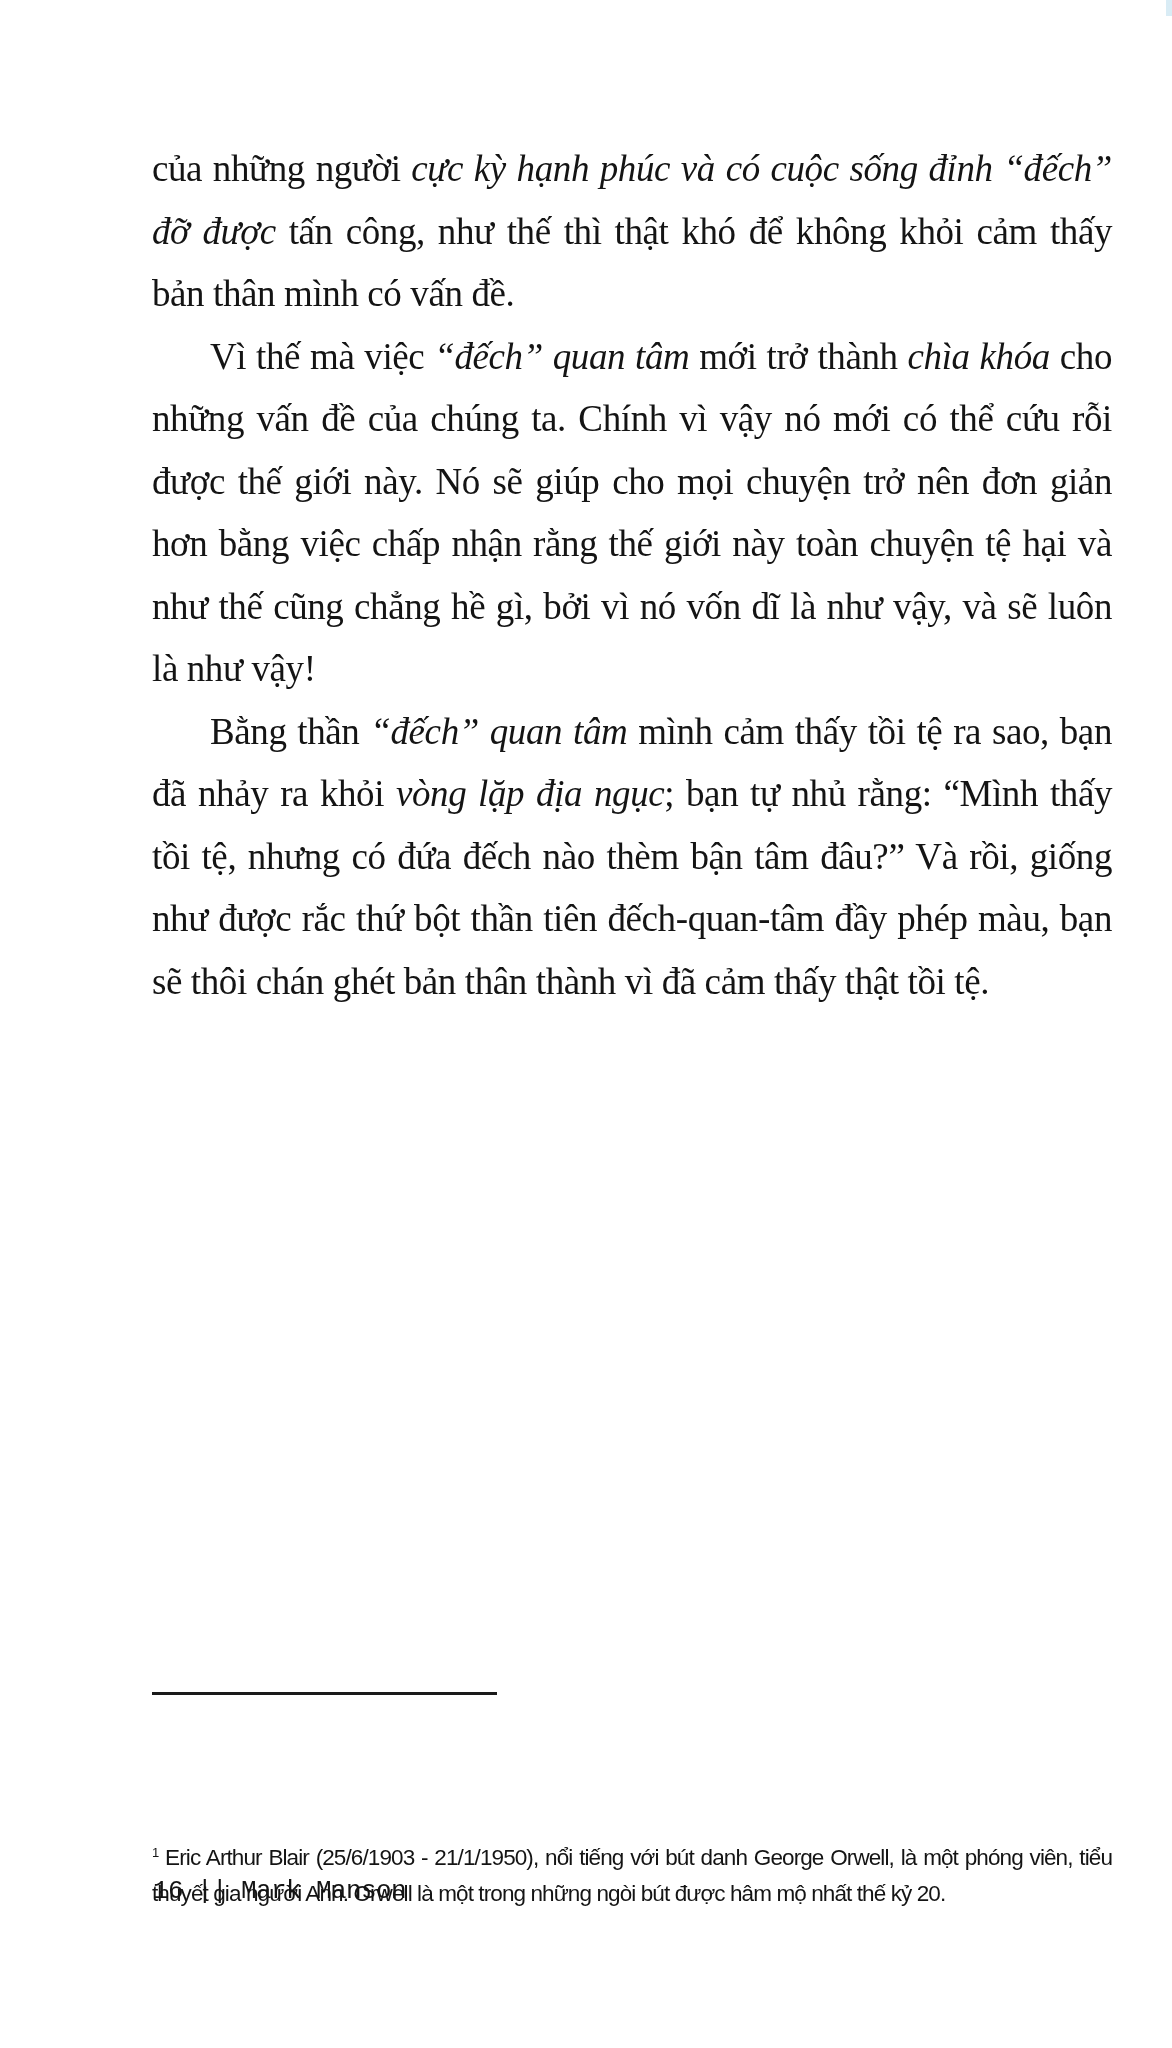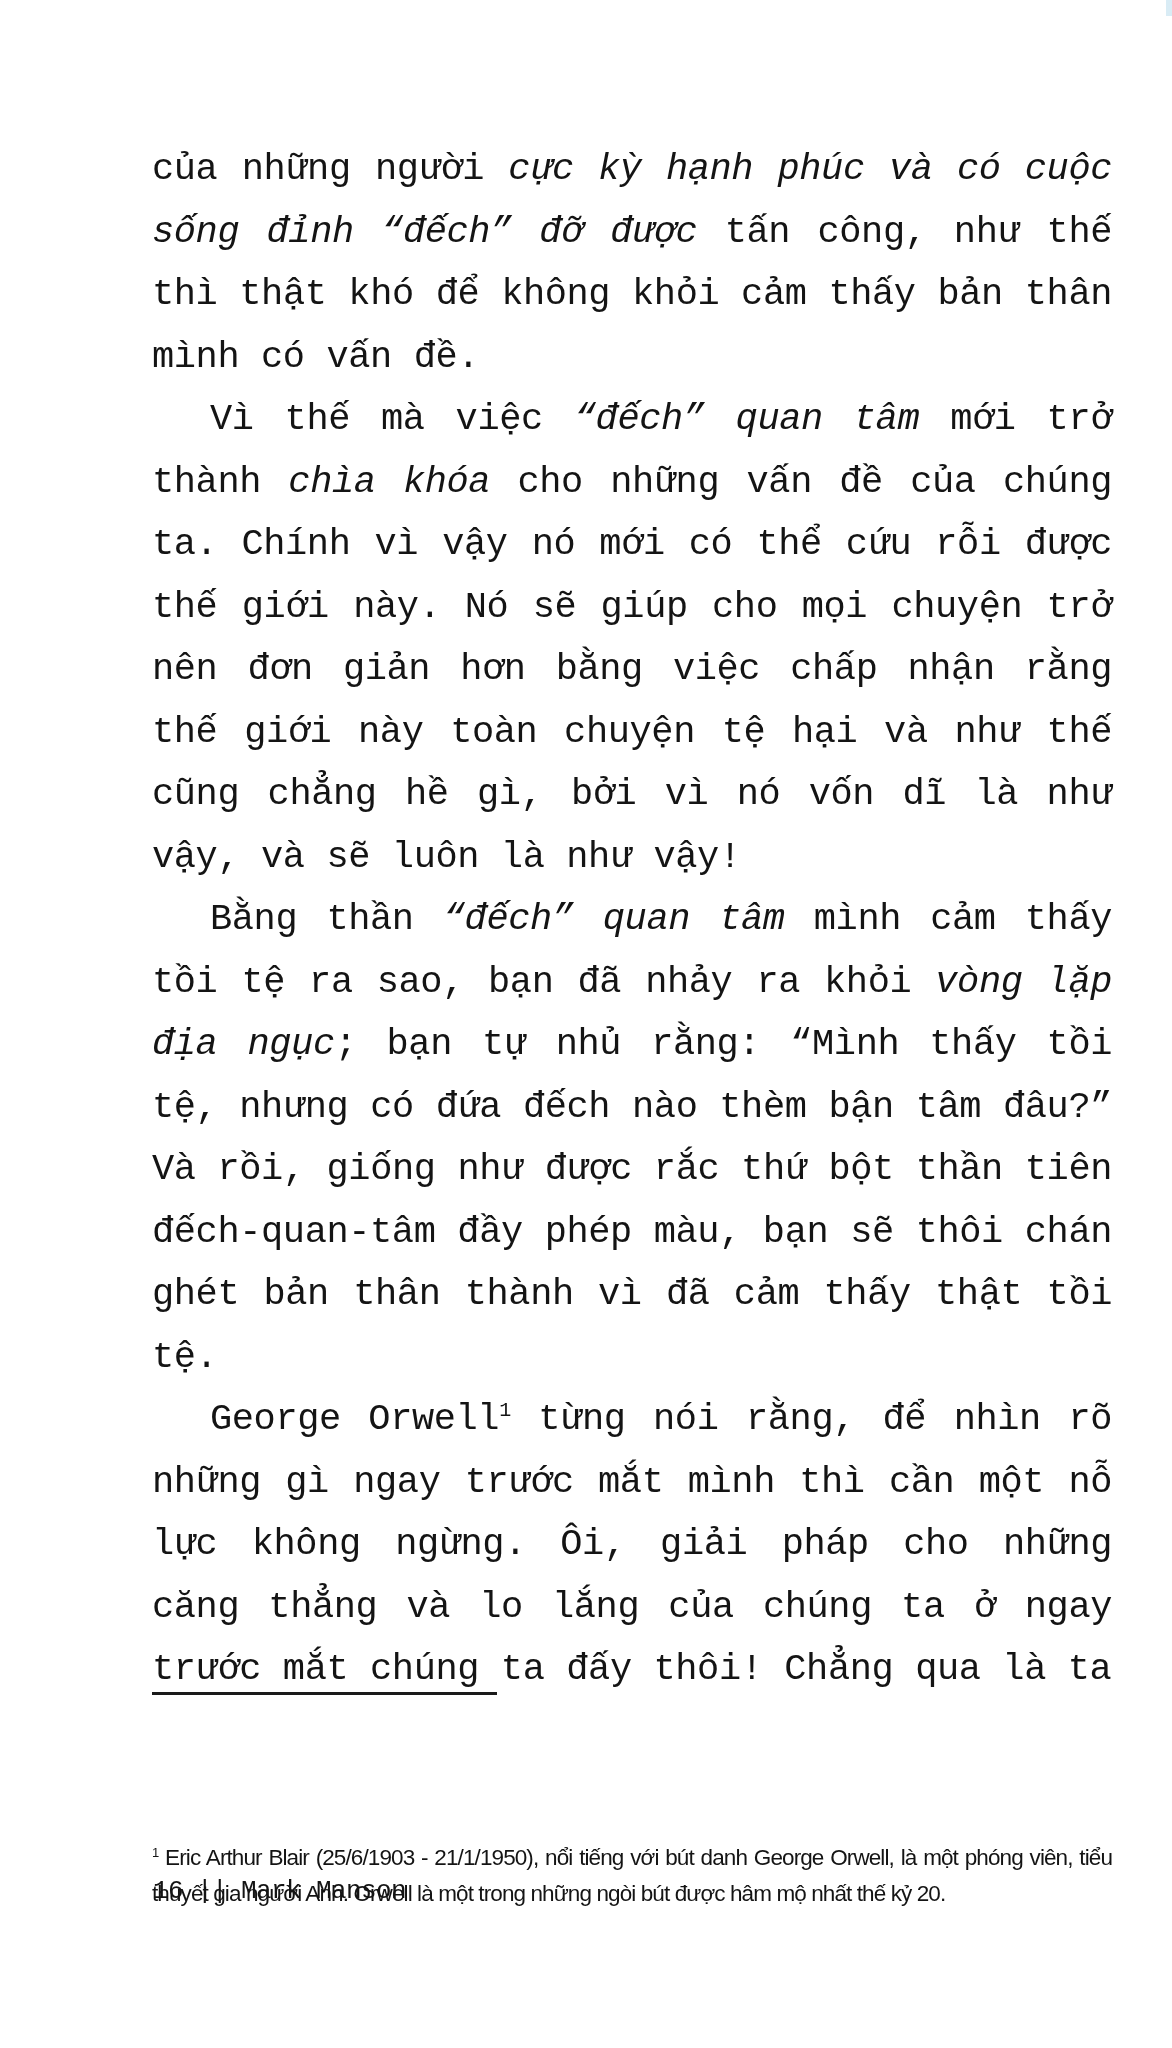--- a/index.html
+++ b/index.html
@@ -5,21 +5,21 @@
   html, body { margin:0; padding:0; }
   body {
     width:1172px; height:2048px; background:#ffffff; position:relative; overflow:hidden;
     color:#141414;
   }
   .page { position:absolute; left:152px; top:138px; width:960px; }
   .body-text {
     font-family:"Liberation Serif", "DejaVu Serif", serif;
     font-size:37px; line-height:62.5px; text-align:justify; letter-spacing:-0.4px;
   }
-  .body-text p { margin:0;font-family:Liberation Mono, monospace; }
+  .body-text p { margin:0; }
   .body-text p.indent { text-indent:58px; }
   .body-text em { font-style:italic; }
   sup.fn { font-size:20px; vertical-align:super; line-height:0; }
   .rule { position:absolute; left:152px; top:1692px; width:345px; height:3px; background:#1a1a1a; }
   .footnote {
     position:absolute; left:152px; top:1840px; width:960px;
     font-family:"Liberation Sans Narrow", "Liberation Sans", sans-serif;
     font-size:22.5px; line-height:36px; letter-spacing:-0.9px; text-align:justify;
   }
   .footnote sup { font-size:13px; vertical-align:super; line-height:0; }
@@ -32,21 +32,20 @@
 </style>
 </head>
 <body>
 
 <div class="corner-mark"></div>
 
 <div class="page body-text" id="main-text">
     <p><span>của những người </span><em>cực kỳ hạnh phúc và có cuộc sống đỉnh “đếch” đỡ được</em><span> tấn công, như thế thì thật khó để không khỏi cảm thấy bản thân mình có vấn đề.</span></p>
     <p class="indent"><span>Vì thế mà việc </span><em>“đếch” quan tâm</em><span> mới trở thành </span><em>chìa khóa</em><span> cho những vấn đề của chúng ta. Chính vì vậy nó mới có thể cứu rỗi được thế giới này. Nó sẽ giúp cho mọi chuyện trở nên đơn giản hơn bằng việc chấp nhận rằng thế giới này toàn chuyện tệ hại và như thế cũng chẳng hề gì, bởi vì nó vốn dĩ là như vậy, và sẽ luôn là như vậy!</span></p>
     <p class="indent"><span>Bằng thần </span><em>“đếch” quan tâm</em><span> mình cảm thấy tồi tệ ra sao, bạn đã nhảy ra khỏi </span><em>vòng lặp địa ngục</em><span>; bạn tự nhủ rằng: “Mình thấy tồi tệ, nhưng có đứa đếch nào thèm bận tâm đâu?” Và rồi, giống như được rắc thứ bột thần tiên đếch-quan-tâm đầy phép màu, bạn sẽ thôi chán ghét bản thân thành vì đã cảm thấy thật tồi tệ.</span></p>
-    <p class="indent"><span>George Orwell</span><sup class="fn">1</sup><span> từng nói rằng, để nhìn rõ những gì ngay trước mắt mình thì cần một nỗ lực không ngừng. Ôi, giải pháp cho những căng thẳng và lo lắng của chúng ta ở ngay trước mắt chúng ta đấy thôi! Chẳng qua là ta</span></p>
   </div>
 
 <div class="rule"></div>
 
 <div class="footnote">
   <sup>1</sup><span> Eric Arthur Blair (25/6/1903 - 21/1/1950), nổi tiếng với bút danh George Orwell, là một phóng viên, tiểu thuyết gia người Anh. Orwell là một trong những ngòi bút được hâm mộ nhất thế kỷ 20.</span>
 </div>
 
 <div class="footer">
   <span>16</span><span class="sep">||</span><span>Mark Manson</span>

